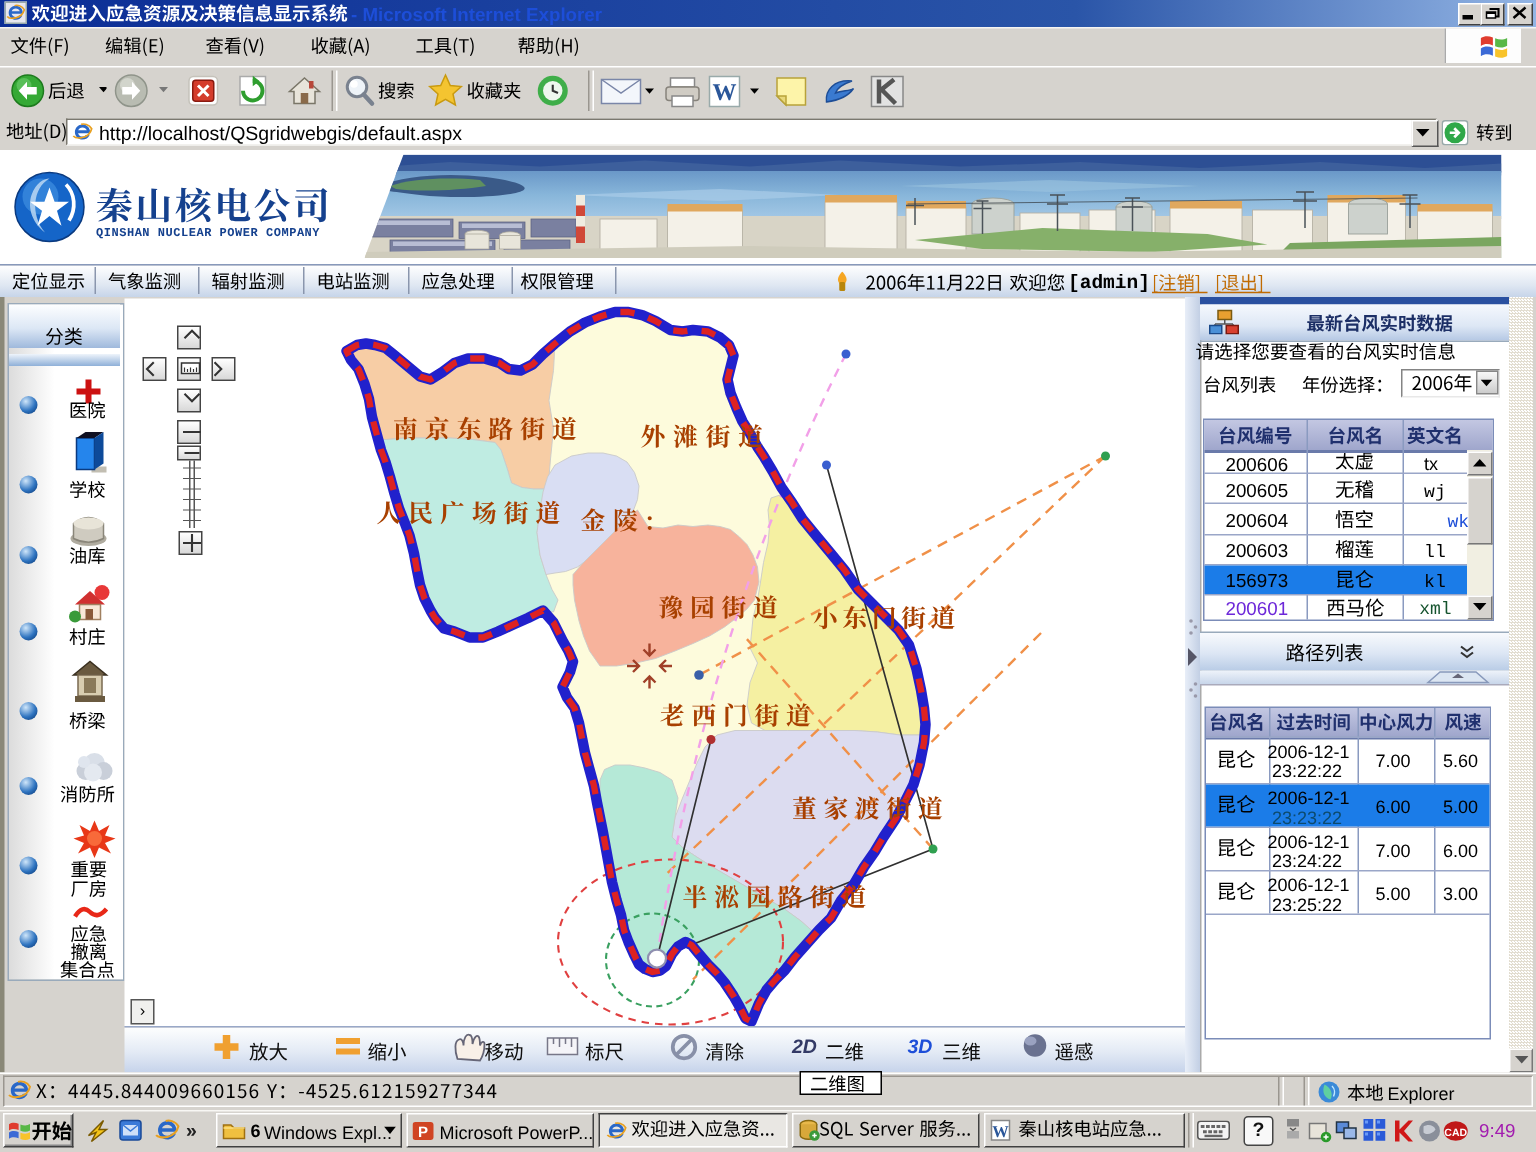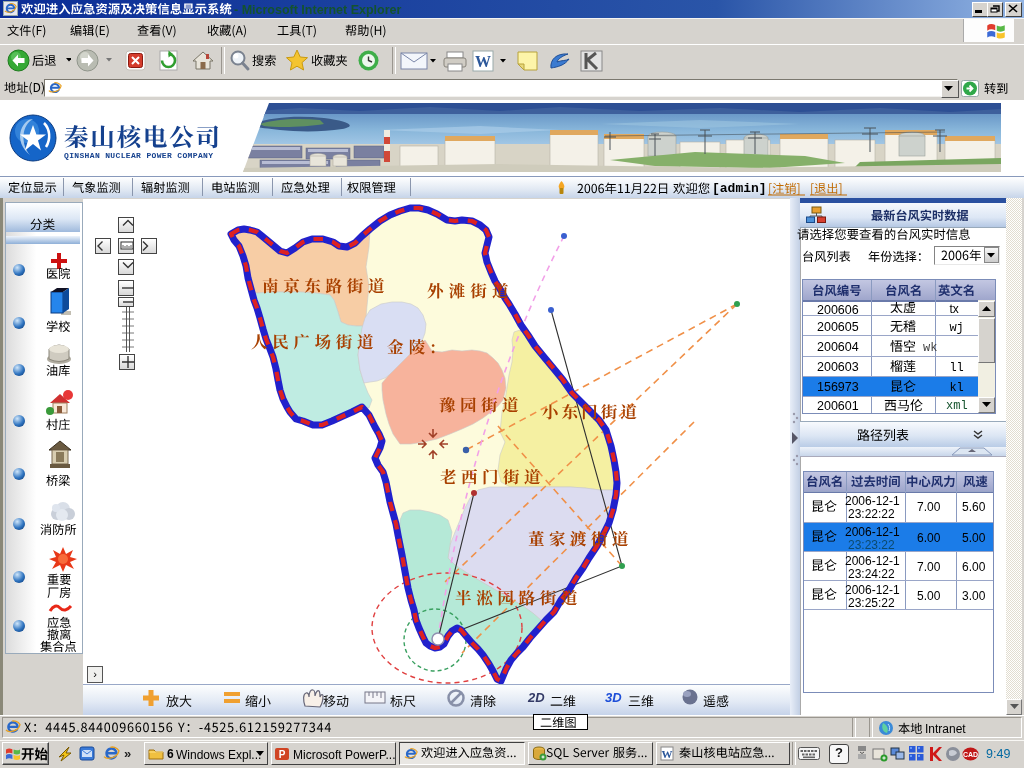--- a/index.html
+++ b/index.html
@@ -98,30 +98,31 @@
     <svg style="position:absolute;left:580px;top:50px" width="23" height="22">
       <rect x="1" y="1" width="21" height="20" fill="#e2e2e2" stroke="#888"></rect>
       <path d="M6,3 L6,19 M6,11 L16,3 M8,10 L17,19" stroke="#555" stroke-width="3"></path>
     </svg>
     <div style="position:absolute;left:0;top:76px;width:1024px;height:24px;background:#d6d3ce;border-bottom:1px solid #88847c"></div>
     <div style="position:absolute;left:44px;top:79px;width:914px;height:18px;background:#fff;border:1px solid;border-color:#7b786f #f2f1ee #f2f1ee #7b786f;box-sizing:border-box"></div>
     <svg style="position:absolute;left:48px;top:81px" width="14" height="14" viewBox="0 0 16 16">
       <path d="M8,2.2 C4.8,2.2 2.2,4.8 2.2,8 C2.2,11.2 4.8,13.8 8,13.8 C10.4,13.8 12.5,12.3 13.4,10.2 L10.6,10.2 C9.9,11 9,11.5 8,11.5 C6.4,11.5 5,10.4 4.6,8.9 L13.7,8.9 C13.8,8.6 13.8,8.3 13.8,8 C13.8,4.8 11.2,2.2 8,2.2 Z M8,4.5 C9.5,4.5 10.8,5.4 11.3,6.7 L4.7,6.7 C5.2,5.4 6.5,4.5 8,4.5 Z" fill="#2a68c8"></path>
       <path d="M1,11 C3,13.5 13,13.5 15,5.5 C13,2 9,1.5 7,2.2" fill="none" stroke="#e8a020" stroke-width="1.3"></path>
     </svg>
+    <div style="position:absolute;left:66px;top:81px;font:13px 'Liberation Sans',sans-serif;color:#000">http://localhost/QSgridwebgis/default.aspx</div>
     <div style="position:absolute;left:941px;top:80px;width:16px;height:16px;background:#d6d3ce;border:1px solid;border-color:#fff #555 #555 #fff"></div>
     <svg style="position:absolute;left:944px;top:86px" width="10" height="6">
       <path d="M0,0 l4.5,5 4.5,-5 z" fill="#000"></path>
     </svg>
     <svg style="position:absolute;left:961px;top:80px" width="18" height="17">
       <rect x="0.5" y="0.5" width="17" height="16" rx="2" fill="#fff" stroke="#9aa"></rect>
       <circle cx="9" cy="8.5" r="7" fill="#2fa849"></circle>
       <path d="M5.5,8.5 L11,8.5 M8.5,5.5 L11.5,8.5 L8.5,11.5" stroke="#fff" stroke-width="1.8" fill="none"></path>
     </svg>
-    <div class="t" style="left:234px;top:3px;font:bold 12.5px 'Liberation Sans';color:#14532d"> - Microsoft Internet Explorer</div>
+    <div class="t" style="left:234px;top:3px;font:bold 12.5px 'Liberation Sans';color:#1d4ed8"> - Microsoft Internet Explorer</div>
     <div style="position:absolute;left:0;top:100px;width:1024px;height:76px;background:#fff"></div>
     <svg style="position:absolute;left:8px;top:113px" width="50" height="50">
       <circle cx="25" cy="25" r="23" fill="#1565c8"></circle>
       <circle cx="25" cy="25" r="23" fill="none" stroke="#0a3a80" stroke-width="1"></circle>
       <circle cx="19" cy="18" r="12" fill="#4a9ae8" opacity="0.55"></circle>
       <path d="M25,6 C14,12 12,30 22,42 C14,36 10,26 13,17 C16,9 21,6 25,6 Z" fill="#bcd8f2" opacity="0.85"></path>
       <path d="M25,12 L28.4,21.5 L38,21.5 L30,27.5 L33,37.5 L25,31 L17,37.5 L20,27.5 L12,21.5 L21.6,21.5 Z" fill="#fff"></path>
       <path d="M36,10 C42,16 43,26 38,34" stroke="#fff" stroke-width="2.5" fill="none"></path>
     </svg>
     <div style="position:absolute;left:64px;top:151px;width:200px;font-family:Liberation Mono, monospace;font-size:8px;font-weight:bold;letter-spacing:0.35px;color:#15418e">QINSHAN NUCLEAR POWER COMPANY</div>
@@ -429,24 +430,24 @@
     <div style="position:absolute;left:1006px;top:198px;width:16px;height:517px;background:repeating-conic-gradient(#ffffff 0% 25%, #e2ddd0 0% 50%) 0 0/2px 2px"></div>
     <div style="position:absolute;left:1006px;top:699px;width:16px;height:16px;background:#d6d3ce;border:1px solid;border-color:#fff #777 #777 #fff;box-sizing:border-box"></div>
     <svg style="position:absolute;left:1010px;top:704px" width="9" height="6">
       <path d="M4.5,5 L9,0 L0,0 Z" fill="#555"></path>
     </svg>
     <div class="t" style="left:817px;top:303px;font:12.5px 'Liberation Sans';color:#000">200606</div>
     <div class="t" style="left:817px;top:320px;font:12.5px 'Liberation Sans';color:#000">200605</div>
     <div class="t" style="left:817px;top:340px;font:12.5px 'Liberation Sans';color:#000">200604</div>
     <div class="t" style="left:817px;top:360px;font:12.5px 'Liberation Sans';color:#000">200603</div>
     <div class="t" style="left:817px;top:380px;font:12.5px 'Liberation Sans';color:#000">156973</div>
-    <div class="t" style="left:817px;top:399px;font:12.5px 'Liberation Sans';color:#000000">200601</div>
+    <div class="t" style="left:817px;top:399px;font:12.5px 'Liberation Sans';color:#6d28d9">200601</div>
     <div class="t" style="left:949.4px;top:302px;font:12px 'Liberation Sans';color:#000"><span style="font-family:Liberation Sans, sans-serif">tx</span></div>
     <div class="t" style="left:949.4px;top:320px;font:12px 'Liberation Sans';color:#000"><span style="font-family:'Liberation Mono'">wj</span></div>
-    <div class="t" style="left:923px;top:340px;font:12px 'Liberation Sans';color:#404040"><span style="font-family:'Liberation Mono'">wk</span></div>
+    <div class="t" style="left:965px;top:340px;font:12px 'Liberation Sans';color:#1d4ed8"><span style="font-family:'Liberation Mono'">wk</span></div>
     <div class="t" style="left:949.4px;top:360px;font:12px 'Liberation Sans';color:#000"><span style="font-family:'Liberation Mono'">ll</span></div>
     <div class="t" style="left:949.4px;top:380px;font:12px 'Liberation Sans';color:#000"><span style="font-family:'Liberation Mono'">kl</span></div>
     <div class="t" style="left:946.1px;top:398px;font:12px 'Liberation Sans';color:#14532d"><span style="font-family:'Liberation Mono'">xml</span></div>
     <div class="t" style="left:845px;top:494px;font:12px 'Liberation Sans';color:#000">2006-12-1</div>
     <div class="t" style="left:848px;top:507px;font:12px 'Liberation Sans';color:#000">23:22:22</div>
     <div class="t" style="left:917px;top:500px;font:12px 'Liberation Sans';color:#000">7.00</div>
     <div class="t" style="left:962px;top:500px;font:12px 'Liberation Sans';color:#000">5.60</div>
     <div class="t" style="left:845px;top:525px;font:12px 'Liberation Sans';color:#000">2006-12-1</div>
     <div class="t" style="left:848px;top:538px;font:12px 'Liberation Sans';color:#0c4a6e">23:23:22</div>
     <div class="t" style="left:917px;top:531px;font:12px 'Liberation Sans';color:#000">6.00</div>
@@ -466,21 +467,21 @@
       <path d="M1,11 C3,13.5 13,13.5 15,5.5 C13,2 9,1.5 7,2.2" fill="none" stroke="#e8a020" stroke-width="1.3"></path>
     </svg>
     <div style="position:absolute;left:852px;top:718px;width:2px;height:19px;border-left:1px solid #9a968f;border-right:1px solid #fff"></div>
     <div style="position:absolute;left:869px;top:718px;width:2px;height:19px;border-left:1px solid #9a968f;border-right:1px solid #fff"></div>
     <svg style="position:absolute;left:878px;top:720px" width="16" height="16">
       <circle cx="8" cy="8" r="7" fill="#3a8ad8"></circle>
       <path d="M5,3 C9,5 11,9 9,13 C5,12 3,8 5,3 Z" fill="#5fd0a0"></path>
       <path d="M10,4 C12,6 12,9 11,11" stroke="#bfe8ff" fill="none"></path>
     </svg>
     <div style="position:absolute;left:533px;top:714px;width:55px;height:16px;background:#fff;border:1px solid #000;box-sizing:border-box"></div>
-    <div class="t" style="left:925px;top:722px;font:12px 'Liberation Sans';color:#000">Intranet</div>
+    <div class="t" style="left:925px;top:722px;font:12px 'Liberation Sans';color:#000">Explorer</div>
     <div style="position:absolute;left:0;top:740px;width:1024px;height:28px;background:#d6d3ce;border-top:1px solid #f8f7f4"></div>
     <div style="position:absolute;left:2px;top:742px;width:47px;height:23px;background:#d6d3ce;border:1px solid;border-color:#fff #404040 #404040 #fff;box-shadow:inset -1px -1px 0 #888;box-sizing:border-box"></div>
     <svg style="position:absolute;left:5px;top:746px" width="16" height="16" viewBox="0 0 16 16">
       <path d="M1,3.5 C3,2.2 5,2.2 7.4,3.2 L7.4,7.4 C5,6.4 3,6.4 1,7.7 Z" fill="#e03c2e"></path>
       <path d="M8.6,3.6 C11,4.6 13,4.6 15,3.4 L15,7.6 C13,8.8 11,8.8 8.6,7.8 Z" fill="#58b847"></path>
       <path d="M1,9 C3,7.7 5,7.7 7.4,8.7 L7.4,12.9 C5,11.9 3,11.9 1,13.2 Z" fill="#3b6ad6"></path>
       <path d="M8.6,9.1 C11,10.1 13,10.1 15,8.9 L15,13.1 C13,14.3 11,14.3 8.6,13.3 Z" fill="#f8c32a"></path>
     </svg>
     <svg style="position:absolute;left:56px;top:745px" width="17" height="17">
       <path d="M3,12 L13,2 L10,8 L15,8 L5,16 L8,10 Z" fill="#f5c518" stroke="#7a5a00"></path>
@@ -577,21 +578,21 @@
       <path d="M2,1 L5,1 L5,7 L11,1 L14,1 L8,8 L14,15 L11,15 L5,9 L5,15 L2,15 Z" fill="#d01818"></path>
     </svg>
     <svg style="position:absolute;left:945px;top:746px" width="16" height="16">
       <circle cx="8" cy="8" r="7" fill="#8a8f9a"></circle>
       <path d="M4,5 C7,3 11,4 12,7 C10,10 6,11 4,9 Z" fill="#c8ccd4"></path>
     </svg>
     <svg style="position:absolute;left:962px;top:747px" width="17" height="14">
       <ellipse cx="8.5" cy="7" rx="8" ry="6.5" fill="#c01818"></ellipse>
       <text x="8.5" y="10" font-family="Liberation Sans" font-size="7" font-weight="bold" fill="#fff" text-anchor="middle">CAD</text>
     </svg>
-    <div style="position:absolute;left:986px;top:747px;font:12.5px 'Liberation Sans';color:#0369a1">9:49</div>
+    <div style="position:absolute;left:986px;top:747px;font:12.5px 'Liberation Sans';color:#a21caf">9:49</div>
     <svg style="position:absolute;left:0;top:0;pointer-events:none" width="1024" height="768" viewBox="0 0 1024 768">
       <defs>
         <clipPath id="rowclip">
           <rect x="803" y="302" width="175" height="13"></rect>
         </clipPath>
       </defs>
       <path d="M21.4 7.0C22.1 7.8 22.8 8.9 23.4 9.8C22.8 11.0 22.1 12.0 21.2 12.6C21.5 12.9 21.9 13.4 22.2 13.7C23.0 13.1 23.7 12.2 24.3 11.2C24.6 11.8 24.9 12.3 25.1 12.8L26.3 11.8C26.0 11.2 25.6 10.5 25.1 9.7C25.7 8.3 26.2 6.5 26.4 4.5L25.5 4.2L25.3 4.3H21.5V5.6H24.9C24.7 6.6 24.4 7.5 24.1 8.4C23.6 7.6 23.0 6.8 22.5 6.1ZM27.4 3.0C27.3 4.9 26.9 6.6 26.0 7.7C26.3 7.9 27.0 8.3 27.2 8.6C27.7 7.9 28.0 7.0 28.3 6.0H31.3C31.1 6.7 30.9 7.3 30.8 7.7L31.9 8.1C32.3 7.3 32.7 6.1 32.9 4.9L31.9 4.7L31.7 4.7H28.6C28.7 4.2 28.8 3.7 28.9 3.2ZM28.6 6.6V7.6C28.6 9.2 28.3 11.8 25.4 13.6C25.7 13.8 26.2 14.3 26.4 14.6C28.0 13.6 28.9 12.4 29.4 11.1C30.0 12.7 30.9 13.9 32.2 14.6C32.4 14.2 32.9 13.6 33.2 13.4C31.3 12.5 30.4 10.7 30.0 8.4L30.0 7.6V6.6Z M34.1 4.5C34.8 5.0 35.8 5.7 36.2 6.2L37.2 5.2C36.7 4.7 35.7 4.0 35.0 3.6ZM36.8 7.2H33.9V8.6H35.3V12.1C34.8 12.4 34.3 12.8 33.7 13.3L34.7 14.6C35.2 13.9 35.8 13.1 36.2 13.1C36.5 13.1 36.9 13.5 37.4 13.8C38.3 14.3 39.3 14.4 40.8 14.4C42.1 14.4 44.1 14.4 45.0 14.3C45.0 13.9 45.3 13.2 45.4 12.8C44.2 13.0 42.1 13.1 40.8 13.1C39.5 13.1 38.4 13.0 37.6 12.5C37.2 12.3 37.0 12.1 36.8 12.0ZM37.7 11.6C38.0 11.4 38.4 11.2 40.8 10.6C40.8 10.3 40.7 9.7 40.7 9.3L39.1 9.7V5.0C39.7 4.7 40.4 4.5 41.0 4.2V12.7H42.3V5.0H43.6V10.0C43.6 10.2 43.6 10.2 43.4 10.2C43.3 10.2 42.9 10.2 42.5 10.2C42.7 10.5 42.8 11.1 42.9 11.5C43.6 11.5 44.1 11.4 44.5 11.2C44.9 11.0 45.0 10.7 45.0 10.1V3.7H41.0V3.9L40.1 3.0C39.5 3.4 38.6 3.9 37.7 4.2V9.3C37.7 10.0 37.3 10.4 37.0 10.5C37.2 10.8 37.6 11.3 37.7 11.6Z M46.5 4.0C47.2 4.7 48.1 5.6 48.4 6.1L49.6 5.2C49.2 4.6 48.3 3.8 47.6 3.2ZM54.5 3.3V5.1H53.0V3.3H51.6V5.1H50.0V6.5H51.6V7.3C51.6 7.6 51.6 7.9 51.6 8.3H49.9V9.7H51.3C51.1 10.4 50.7 11.1 50.1 11.6C50.4 11.8 51.0 12.4 51.2 12.7C52.1 11.9 52.6 10.8 52.8 9.7H54.5V12.5H55.9V9.7H57.6V8.3H55.9V6.5H57.4V5.1H55.9V3.3ZM53.0 6.5H54.5V8.3H53.0C53.0 7.9 53.0 7.6 53.0 7.3ZM49.2 7.5H46.3V8.9H47.8V11.9C47.3 12.1 46.7 12.6 46.1 13.2L47.1 14.6C47.5 13.9 48.1 13.0 48.4 13.0C48.7 13.0 49.1 13.4 49.7 13.7C50.6 14.2 51.7 14.4 53.3 14.4C54.5 14.4 56.6 14.3 57.5 14.2C57.5 13.8 57.7 13.1 57.9 12.7C56.6 12.9 54.6 13.0 53.3 13.0C51.9 13.0 50.8 12.9 49.9 12.4C49.7 12.3 49.4 12.1 49.2 12.0Z M61.6 4.3C62.3 4.8 63.0 5.5 63.5 6.2C62.8 9.5 61.3 11.9 58.6 13.3C59.0 13.5 59.7 14.2 60.0 14.5C62.2 13.1 63.7 11.0 64.7 8.2C66.0 10.5 67.1 13.1 69.6 14.5C69.7 14.0 70.1 13.2 70.3 12.8C66.3 10.3 66.5 5.9 62.5 3.0Z M73.8 7.4C74.3 8.8 74.9 10.6 75.1 11.7L76.5 11.1C76.2 10.0 75.6 8.3 75.1 6.9ZM76.3 6.7C76.7 8.0 77.1 9.8 77.3 10.9L78.7 10.5C78.5 9.4 78.1 7.7 77.6 6.3ZM76.2 3.2C76.4 3.5 76.6 4.0 76.7 4.4H71.9V7.7C71.9 9.5 71.9 12.1 70.9 13.9C71.3 14.0 72.0 14.5 72.2 14.7C73.3 12.8 73.5 9.7 73.5 7.7V5.8H82.4V4.4H78.4C78.2 3.9 78.0 3.3 77.7 2.8ZM73.3 12.7V14.1H82.5V12.7H79.5C80.6 10.9 81.4 8.8 82.0 6.8L80.5 6.3C80.0 8.4 79.1 10.9 77.9 12.7Z M86.1 11.2V12.7C86.1 14.0 86.6 14.4 88.3 14.4C88.7 14.4 90.4 14.4 90.7 14.4C92.1 14.4 92.5 14.0 92.7 12.5C92.3 12.4 91.7 12.2 91.3 11.9C91.3 13.0 91.2 13.1 90.6 13.1C90.2 13.1 88.8 13.1 88.5 13.1C87.8 13.1 87.6 13.1 87.6 12.7V11.2ZM92.3 11.3C92.9 12.2 93.4 13.4 93.6 14.1L95.0 13.5C94.8 12.8 94.2 11.7 93.7 10.8ZM84.6 11.1C84.3 11.9 83.8 12.9 83.4 13.5L84.8 14.2C85.1 13.5 85.6 12.5 85.9 11.7ZM88.0 11.1C88.6 11.7 89.3 12.4 89.6 13.0L90.8 12.1C90.5 11.7 90.0 11.1 89.4 10.6H93.3V5.9H91.2C91.6 5.4 91.9 4.9 92.2 4.4L91.1 3.8L90.9 3.9H88.1L88.5 3.2L86.9 2.9C86.3 3.9 85.2 5.1 83.5 5.9C83.9 6.1 84.4 6.7 84.6 7.0L85.1 6.7V7.1H91.8V7.7H85.3V8.8H91.8V9.4H84.9V10.6H88.8ZM86.2 5.9C86.5 5.6 86.8 5.3 87.1 5.0H90.1C89.9 5.3 89.7 5.6 89.4 5.9Z M96.3 4.3C97.1 4.6 98.3 5.2 98.8 5.7L99.6 4.5C99.0 4.1 97.9 3.6 97.0 3.3ZM95.9 7.1 96.4 8.5C97.4 8.1 98.7 7.7 99.8 7.2L99.6 6.0C98.3 6.4 96.9 6.8 95.9 7.1ZM97.4 8.9V12.3H98.9V10.2H104.4V12.1H105.9V8.9ZM100.9 10.5C100.5 12.1 99.8 13.0 95.8 13.4C96.1 13.7 96.4 14.3 96.5 14.6C100.8 14.0 101.9 12.7 102.4 10.5ZM101.7 12.9C103.2 13.3 105.2 14.1 106.2 14.6L107.1 13.4C106.1 12.9 104.0 12.2 102.5 11.9ZM101.2 3.1C100.9 3.9 100.3 4.9 99.3 5.7C99.6 5.8 100.1 6.3 100.3 6.6C100.9 6.1 101.3 5.7 101.6 5.1H102.6C102.3 6.2 101.6 7.2 99.5 7.8C99.8 8.0 100.1 8.5 100.3 8.9C101.9 8.3 102.9 7.6 103.4 6.7C104.2 7.6 105.2 8.3 106.4 8.7C106.6 8.4 107.0 7.8 107.3 7.6C105.8 7.3 104.6 6.5 104.0 5.5L104.1 5.1H105.3C105.2 5.5 105.0 5.8 104.9 6.0L106.2 6.4C106.5 5.8 106.9 5.0 107.1 4.2L106.0 4.0L105.8 4.0H102.2C102.4 3.8 102.5 3.5 102.5 3.3Z M115.1 8.8H118.0V9.4H115.1ZM115.1 7.1H118.0V7.7H115.1ZM114.0 11.0C113.7 11.8 113.2 12.6 112.7 13.2C113.0 13.4 113.6 13.7 113.9 13.9C114.3 13.3 114.9 12.3 115.3 11.4ZM117.5 11.4C117.9 12.1 118.4 13.2 118.6 13.8L120.0 13.2C119.7 12.6 119.2 11.6 118.8 10.9ZM108.7 4.1C109.4 4.5 110.3 5.1 110.8 5.5L111.7 4.3C111.2 3.9 110.2 3.4 109.6 3.1ZM108.1 7.5C108.8 7.8 109.7 8.4 110.2 8.8L111.1 7.5C110.6 7.2 109.6 6.7 109.0 6.4ZM108.3 13.6 109.7 14.5C110.2 13.2 110.8 11.8 111.3 10.4L110.0 9.6C109.5 11.1 108.8 12.7 108.3 13.6ZM113.8 6.0V10.5H115.7V13.2C115.7 13.3 115.7 13.3 115.6 13.3C115.4 13.3 114.9 13.3 114.5 13.3C114.6 13.7 114.8 14.2 114.8 14.6C115.6 14.6 116.2 14.6 116.6 14.4C117.1 14.2 117.2 13.8 117.2 13.2V10.5H119.3V6.0H117.0L117.4 5.2L116.0 4.9H119.7V3.6H111.9V7.1C111.9 9.1 111.8 11.9 110.4 13.8C110.7 14.0 111.4 14.4 111.6 14.6C113.1 12.5 113.3 9.3 113.3 7.1V4.9H115.7C115.7 5.3 115.6 5.7 115.4 6.0Z M121.3 3.6V5.1H123.2V5.9C123.2 7.9 123.0 11.1 120.5 13.2C120.8 13.5 121.4 14.1 121.6 14.5C123.4 12.9 124.2 10.9 124.6 8.9C125.1 10.1 125.8 11.1 126.6 12.0C125.8 12.6 124.8 13.0 123.7 13.3C124.0 13.6 124.4 14.2 124.6 14.6C125.8 14.2 126.9 13.7 127.8 13.0C128.8 13.6 129.9 14.2 131.3 14.5C131.5 14.1 132.0 13.4 132.3 13.1C131.1 12.8 130.0 12.4 129.1 11.9C130.2 10.6 131.1 9.0 131.6 6.9L130.6 6.5L130.3 6.5H128.6C128.8 5.6 129.0 4.5 129.2 3.6ZM127.8 11.0C126.3 9.6 125.4 7.9 124.8 5.7V5.1H127.3C127.1 6.1 126.8 7.2 126.6 7.9H129.7C129.3 9.1 128.6 10.1 127.8 11.0Z M133.1 4.2C133.8 5.0 134.6 6.2 135.0 6.9L136.3 6.1C135.9 5.4 134.9 4.2 134.2 3.5ZM132.9 13.2 134.2 14.0C134.9 12.8 135.6 11.3 136.2 9.9L135.0 9.0C134.4 10.5 133.5 12.2 132.9 13.2ZM142.2 8.5H140.8C140.8 8.1 140.9 7.7 140.9 7.3V6.2H142.2ZM139.3 3.0V4.8H137.0V6.2H139.3V7.3C139.3 7.7 139.3 8.1 139.2 8.5H136.5V10.0H139.0C138.6 11.3 137.7 12.5 135.7 13.4C136.1 13.7 136.6 14.3 136.8 14.6C138.8 13.6 139.8 12.2 140.3 10.7C141.0 12.5 142.1 13.8 143.8 14.6C144.0 14.2 144.5 13.6 144.8 13.3C143.2 12.7 142.1 11.5 141.6 10.0H144.6V8.5H143.6V4.8H140.9V3.0Z M152.2 2.9C152.0 3.6 151.5 4.4 151.0 5.0V3.9H148.3C148.4 3.7 148.5 3.5 148.6 3.3L147.2 2.9C146.8 3.9 146.1 4.9 145.3 5.6C145.7 5.8 146.3 6.2 146.6 6.4C146.9 6.1 147.2 5.7 147.6 5.2H147.8C148.1 5.6 148.3 6.1 148.4 6.5H145.8V7.8H150.5V8.4H146.6V11.8H148.2V9.6H150.5V10.5C149.5 11.7 147.5 12.6 145.5 13.0C145.8 13.3 146.2 13.9 146.4 14.3C148.0 13.9 149.4 13.1 150.5 12.1V14.6H152.1V12.2C153.2 13.0 154.6 13.8 156.2 14.2C156.4 13.8 156.8 13.2 157.1 12.9C155.9 12.7 154.7 12.3 153.8 11.8C154.4 11.8 155.0 11.8 155.4 11.6C155.9 11.4 156.0 11.1 156.0 10.5V8.4H152.1V7.8H156.6V6.5H152.1V5.9C152.3 5.7 152.5 5.4 152.7 5.2H153.3C153.6 5.6 153.8 6.1 153.9 6.5L155.3 6.0C155.2 5.8 155.0 5.5 154.8 5.2H156.8V3.9H153.4C153.5 3.7 153.6 3.5 153.7 3.2ZM150.5 5.8V6.5H148.6L149.7 6.0C149.7 5.8 149.5 5.5 149.3 5.2H150.8C150.7 5.3 150.5 5.5 150.4 5.6L150.7 5.8ZM152.1 9.6H154.5V10.5C154.5 10.6 154.4 10.6 154.3 10.6C154.1 10.6 153.6 10.7 153.2 10.6C153.4 10.9 153.6 11.4 153.7 11.7C153.1 11.4 152.6 11.1 152.1 10.7Z M162.1 6.8V7.9H168.4V6.8ZM162.1 8.6V9.7H168.4V8.6ZM162.0 10.4V14.6H163.2V14.2H167.2V14.6H168.6V10.4ZM163.2 13.0V11.6H167.2V13.0ZM164.1 3.4C164.4 3.9 164.7 4.5 164.9 4.9H161.3V6.1H169.3V4.9H165.5L166.3 4.6C166.1 4.1 165.7 3.4 165.3 2.9ZM160.3 3.0C159.7 4.8 158.7 6.5 157.7 7.7C157.9 8.0 158.3 8.8 158.5 9.1C158.8 8.8 159.1 8.4 159.4 8.0V14.6H160.7V5.6C161.1 4.9 161.4 4.1 161.6 3.4Z M173.5 6.8H178.4V7.4H173.5ZM173.5 8.5H178.4V9.0H173.5ZM173.5 5.2H178.4V5.8H173.5ZM172.9 10.9V12.7C172.9 14.0 173.4 14.4 175.1 14.4C175.5 14.4 177.1 14.4 177.5 14.4C178.9 14.4 179.3 14.0 179.5 12.2C179.1 12.1 178.5 11.9 178.1 11.7C178.1 12.9 178.0 13.1 177.4 13.1C177.0 13.1 175.6 13.1 175.3 13.1C174.5 13.1 174.4 13.0 174.4 12.6V10.9ZM179.0 11.0C179.5 11.9 180.1 13.0 180.3 13.8L181.7 13.2C181.5 12.4 180.9 11.3 180.3 10.5ZM171.4 10.7C171.1 11.6 170.6 12.6 170.2 13.3L171.5 14.0C172.0 13.3 172.4 12.1 172.7 11.3ZM174.9 10.6C175.5 11.1 176.2 12.0 176.4 12.5L177.6 11.8C177.4 11.3 176.9 10.7 176.3 10.2H179.9V4.1H176.5C176.7 3.8 176.9 3.4 177.0 3.1L175.2 2.8C175.2 3.2 175.0 3.7 174.9 4.1H172.0V10.2H175.6Z M185.6 6.6H191.1V7.4H185.6ZM185.6 4.7H191.1V5.5H185.6ZM184.2 3.5V8.6H192.6V3.5ZM192.2 9.2C191.8 9.9 191.2 11.0 190.7 11.6L191.9 12.1C192.4 11.5 192.9 10.6 193.4 9.7ZM183.5 9.7C183.9 10.5 184.4 11.6 184.6 12.2L185.8 11.6C185.6 11.0 185.1 10.0 184.6 9.3ZM189.1 9.0V12.6H187.7V9.0H186.2V12.6H182.6V14.1H194.2V12.6H190.5V9.0Z M197.0 9.1C196.6 10.4 195.8 11.8 194.9 12.6C195.3 12.8 195.9 13.2 196.2 13.5C197.1 12.5 198.1 11.0 198.6 9.5ZM202.9 9.7C203.7 10.9 204.6 12.5 204.8 13.5L206.4 12.8C206.0 11.8 205.1 10.2 204.3 9.1ZM196.4 3.8V5.2H205.2V3.8ZM195.3 6.8V8.2H200.0V12.8C200.0 13.0 199.9 13.1 199.7 13.1C199.5 13.1 198.6 13.1 197.9 13.0C198.1 13.5 198.3 14.2 198.4 14.6C199.5 14.6 200.3 14.6 200.9 14.4C201.5 14.1 201.7 13.7 201.7 12.9V8.2H206.4V6.8Z M210.0 10.8C209.4 11.6 208.4 12.5 207.5 13.0C207.8 13.2 208.5 13.7 208.8 14.0C209.7 13.3 210.8 12.3 211.5 11.4ZM214.7 11.5C215.6 12.3 216.9 13.3 217.4 14.0L218.7 13.1C218.1 12.4 216.8 11.4 215.9 10.8ZM215.0 8.0C215.2 8.3 215.4 8.5 215.7 8.8L211.9 9.0C213.5 8.2 215.1 7.2 216.6 6.1L215.5 5.1C215.0 5.6 214.4 6.0 213.8 6.5L211.3 6.6C212.0 6.1 212.8 5.5 213.4 4.8C215.0 4.7 216.5 4.5 217.8 4.2L216.7 2.9C214.7 3.4 211.2 3.7 208.1 3.9C208.3 4.2 208.5 4.8 208.5 5.2C209.4 5.1 210.4 5.1 211.3 5.0C210.7 5.6 210.0 6.1 209.8 6.2C209.4 6.5 209.1 6.7 208.8 6.7C209.0 7.1 209.2 7.7 209.2 8.0C209.5 7.9 209.9 7.8 211.9 7.7C211.1 8.2 210.4 8.5 210.0 8.7C209.2 9.1 208.7 9.3 208.3 9.4C208.4 9.7 208.6 10.4 208.7 10.7C209.1 10.5 209.7 10.4 212.5 10.2V13.0C212.5 13.1 212.4 13.1 212.2 13.1C212.0 13.1 211.3 13.1 210.6 13.1C210.8 13.5 211.1 14.1 211.2 14.6C212.1 14.6 212.8 14.6 213.3 14.3C213.9 14.1 214.0 13.7 214.0 13.0V10.1L216.6 9.9C216.9 10.3 217.2 10.7 217.4 11.0L218.5 10.3C218.0 9.5 217.0 8.3 216.1 7.4Z M227.8 9.2V12.7C227.8 14.0 228.1 14.4 229.2 14.4C229.4 14.4 229.9 14.4 230.1 14.4C231.0 14.4 231.4 13.8 231.5 11.9C231.1 11.8 230.5 11.6 230.2 11.3C230.2 12.9 230.1 13.2 229.9 13.2C229.8 13.2 229.6 13.2 229.5 13.2C229.3 13.2 229.3 13.1 229.3 12.7V9.2ZM225.5 9.2C225.4 11.3 225.3 12.7 223.4 13.5C223.7 13.7 224.1 14.3 224.3 14.7C226.5 13.6 226.9 11.9 227.0 9.2ZM219.8 12.7 220.2 14.1C221.4 13.7 222.9 13.1 224.3 12.5L224.0 11.2C222.5 11.8 220.9 12.3 219.8 12.7ZM226.6 3.3C226.8 3.7 227.0 4.2 227.1 4.6H224.3V5.9H226.3C225.8 6.6 225.2 7.4 224.9 7.6C224.6 7.8 224.3 7.9 224.0 8.0C224.1 8.3 224.4 9.1 224.5 9.4C224.9 9.2 225.5 9.2 229.7 8.7C229.9 9.0 230.0 9.3 230.1 9.6L231.4 8.9C231.1 8.2 230.3 7.0 229.6 6.1L228.5 6.7C228.7 7.0 228.9 7.3 229.0 7.6L226.6 7.8C227.1 7.2 227.6 6.5 228.0 5.9H231.3V4.6H227.8L228.6 4.4C228.5 4.0 228.2 3.4 228.0 2.9ZM220.2 8.4C220.3 8.3 220.6 8.2 221.6 8.1C221.2 8.6 220.9 9.0 220.7 9.2C220.3 9.7 220.1 10.0 219.7 10.0C219.9 10.4 220.2 11.1 220.2 11.4C220.6 11.2 221.1 11.0 224.1 10.4C224.0 10.0 224.0 9.4 224.0 9.0L222.3 9.4C223.1 8.4 223.9 7.3 224.4 6.2L223.1 5.4C222.9 5.9 222.7 6.3 222.5 6.7L221.6 6.8C222.3 5.8 222.9 4.6 223.4 3.5L221.9 2.8C221.4 4.3 220.6 5.8 220.4 6.2C220.1 6.6 219.9 6.8 219.6 6.9C219.8 7.3 220.1 8.1 220.2 8.4Z" fill="#ffffff"></path>
       <path d="M12.2 25.0C12.5 25.6 12.9 26.4 13.1 26.9L14.1 26.5C13.9 26.0 13.5 25.3 13.1 24.7ZM7.6 26.9V27.8H9.5C10.2 29.7 11.2 31.3 12.5 32.6C11.1 33.7 9.5 34.5 7.4 35.1C7.6 35.3 7.9 35.7 8.0 36.0C10.1 35.3 11.7 34.4 13.1 33.2C14.5 34.4 16.2 35.3 18.2 35.9C18.3 35.6 18.6 35.2 18.8 35.0C16.8 34.6 15.2 33.7 13.8 32.5C15.1 31.3 16.0 29.7 16.7 27.8H18.6V26.9ZM13.1 31.9C12.0 30.8 11.1 29.4 10.5 27.8H15.7C15.1 29.4 14.2 30.8 13.1 31.9Z M23.1 30.8V31.7H26.6V36.0H27.5V31.7H30.8V30.8H27.5V28.1H30.3V27.3H27.5V24.9H26.6V27.3H24.9C25.1 26.7 25.2 26.1 25.3 25.5L24.5 25.4C24.2 27.0 23.7 28.5 23.0 29.5C23.2 29.7 23.6 29.9 23.8 30.0C24.1 29.5 24.4 28.9 24.6 28.1H26.6V30.8ZM22.5 24.8C21.8 26.6 20.7 28.5 19.6 29.7C19.7 29.9 20.0 30.4 20.1 30.6C20.5 30.2 20.9 29.7 21.2 29.1V36.0H22.1V27.7C22.6 26.9 23.0 26.0 23.3 25.1Z M34.3 37.4 35.0 37.1C33.9 35.4 33.4 33.3 33.4 31.2C33.4 29.1 33.9 27.1 35.0 25.3L34.3 25.0C33.2 26.9 32.5 28.8 32.5 31.2C32.5 33.6 33.2 35.6 34.3 37.4Z M36.8 35.0H37.9V31.0H41.3V30.0H37.9V27.0H41.9V26.1H36.8Z M43.5 37.4C44.6 35.6 45.3 33.6 45.3 31.2C45.3 28.8 44.6 26.9 43.5 25.0L42.8 25.3C43.8 27.1 44.3 29.1 44.3 31.2C44.3 33.3 43.8 35.4 42.8 37.1Z" fill="#000000"></path>
       <path d="M70.5 34.3 70.7 35.2C71.7 34.8 73.0 34.3 74.2 33.7L74.1 33.0C72.7 33.5 71.4 34.0 70.5 34.3ZM70.7 29.8C70.9 29.8 71.2 29.7 72.5 29.5C72.0 30.3 71.6 30.9 71.4 31.1C71.1 31.6 70.8 31.9 70.5 32.0C70.6 32.2 70.8 32.6 70.8 32.8C71.1 32.6 71.4 32.5 74.1 31.9C74.1 31.7 74.1 31.4 74.1 31.1L72.0 31.6C72.9 30.4 73.7 29.1 74.4 27.7L73.7 27.3C73.5 27.8 73.2 28.2 73.0 28.7L71.6 28.8C72.3 27.8 73.0 26.4 73.5 25.1L72.6 24.8C72.2 26.2 71.4 27.8 71.1 28.2C70.9 28.7 70.7 28.9 70.5 29.0C70.6 29.2 70.7 29.7 70.7 29.8ZM77.6 30.7V32.5H76.6V30.7ZM78.2 30.7H79.1V32.5H78.2ZM75.9 30.0V35.9H76.6V33.3H77.6V35.6H78.2V33.3H79.1V35.6H79.7V33.3H80.6V35.1C80.6 35.2 80.6 35.2 80.5 35.2C80.4 35.2 80.2 35.2 79.9 35.2C80.0 35.4 80.1 35.7 80.1 35.9C80.6 35.9 80.9 35.9 81.1 35.8C81.3 35.6 81.3 35.4 81.3 35.1V30.0L80.6 30.0ZM79.7 30.7H80.6V32.5H79.7ZM77.4 24.9C77.6 25.3 77.8 25.7 77.9 26.1H75.1V28.7C75.1 30.6 74.9 33.3 73.8 35.3C74.0 35.3 74.4 35.6 74.5 35.8C75.7 33.8 75.9 30.9 75.9 28.9H81.2V26.1H78.9C78.7 25.7 78.5 25.1 78.2 24.7ZM75.9 26.9H80.4V28.2H75.9Z M88.9 25.8H92.2V27.1H88.9ZM88.1 25.1V27.8H93.1V25.1ZM83.2 30.9C83.3 30.9 83.7 30.8 84.1 30.8H85.2V32.5L82.7 33.0L82.9 33.9L85.2 33.4V35.9H86.0V33.2L87.4 32.9L87.4 32.1L86.0 32.4V30.8H87.1V29.9H86.0V28.1H85.2V29.9H84.0C84.3 29.1 84.7 28.1 85.0 27.1H87.2V26.2H85.2C85.3 25.8 85.4 25.3 85.5 24.9L84.6 24.8C84.5 25.2 84.4 25.7 84.3 26.2H82.8V27.1H84.1C83.9 28.0 83.6 28.9 83.5 29.2C83.3 29.7 83.1 30.1 82.9 30.1C83.0 30.4 83.1 30.8 83.2 30.9ZM92.1 29.2V30.3H89.0V29.2ZM87.1 34.1 87.2 34.9 92.1 34.5V36.0H93.0V34.4L93.9 34.4L93.9 33.6L93.0 33.7V29.2H93.8V28.5H87.4V29.2H88.2V34.0ZM92.1 31.0V32.0H89.0V31.0ZM92.1 32.7V33.7L89.0 34.0V32.7Z M97.3 37.4 98.0 37.1C96.9 35.4 96.4 33.3 96.4 31.2C96.4 29.1 96.9 27.1 98.0 25.3L97.3 25.0C96.2 26.9 95.5 28.8 95.5 31.2C95.5 33.6 96.2 35.6 97.3 37.4Z M99.8 35.0H105.0V34.0H100.9V30.8H104.3V29.8H100.9V27.0H104.9V26.1H99.8Z M106.9 37.4C108.0 35.6 108.7 33.6 108.7 31.2C108.7 28.8 108.0 26.9 106.9 25.0L106.2 25.3C107.3 27.1 107.8 29.1 107.8 31.2C107.8 33.3 107.3 35.4 106.2 37.1Z" fill="#000000"></path>
       <path d="M140.6 32.3H145.5V33.4H140.6ZM140.6 30.7H145.5V31.7H140.6ZM139.7 30.0V34.0H146.5V30.0ZM137.9 34.8V35.6H148.3V34.8ZM142.6 24.8V26.3H137.7V27.1H141.6C140.6 28.3 138.9 29.3 137.4 29.8C137.6 30.0 137.9 30.3 138.0 30.6C139.7 29.9 141.5 28.6 142.6 27.2V29.7H143.5V27.2C144.6 28.6 146.5 29.8 148.2 30.5C148.3 30.2 148.6 29.9 148.8 29.7C147.2 29.2 145.6 28.2 144.5 27.1H148.5V26.3H143.5V24.8Z M153.3 32.4H158.6V33.2H153.3ZM153.3 31.7V30.9H158.6V31.7ZM153.3 33.9H158.6V34.8H153.3ZM159.3 24.8C157.3 25.2 153.6 25.4 150.6 25.4C150.7 25.6 150.8 25.9 150.8 26.2C151.9 26.2 153.0 26.1 154.2 26.1C154.1 26.4 154.0 26.6 153.9 26.9H150.8V27.7H153.6C153.5 28.0 153.4 28.3 153.2 28.6H149.9V29.3H152.8C152.0 30.6 151.0 31.7 149.6 32.5C149.8 32.7 150.1 33.0 150.2 33.3C151.0 32.8 151.7 32.1 152.4 31.4V36.0H153.3V35.5H158.6V36.0H159.5V30.2H153.3C153.5 29.9 153.7 29.6 153.9 29.3H160.7V28.6H154.2C154.4 28.3 154.5 28.0 154.6 27.7H160.0V26.9H154.9L155.2 26.0C156.9 25.9 158.6 25.8 159.9 25.5Z M164.3 37.4 165.0 37.1C163.9 35.4 163.4 33.3 163.4 31.2C163.4 29.1 163.9 27.1 165.0 25.3L164.3 25.0C163.2 26.9 162.5 28.8 162.5 31.2C162.5 33.6 163.2 35.6 164.3 37.4Z M168.4 35.0H169.7L172.5 26.1H171.4L170.0 30.9C169.6 31.9 169.4 32.8 169.1 33.9H169.0C168.7 32.8 168.5 31.9 168.2 30.9L166.7 26.1H165.5Z M173.7 37.4C174.9 35.6 175.5 33.6 175.5 31.2C175.5 28.8 174.9 26.9 173.7 25.0L173.1 25.3C174.1 27.1 174.6 29.1 174.6 31.2C174.6 33.3 174.1 35.4 173.1 37.1Z" fill="#000000"></path>

